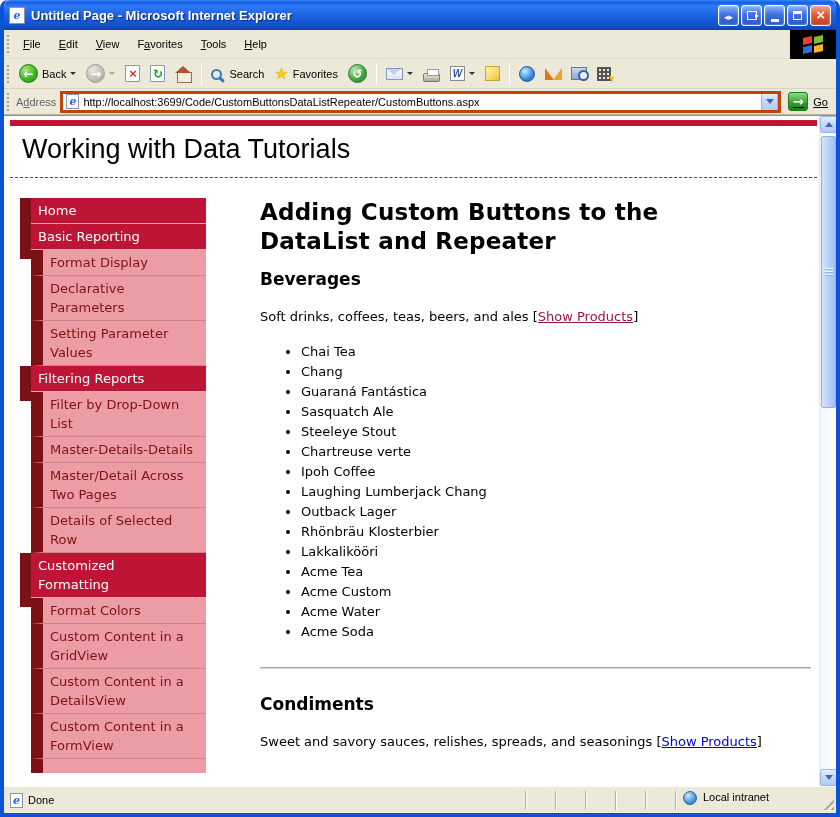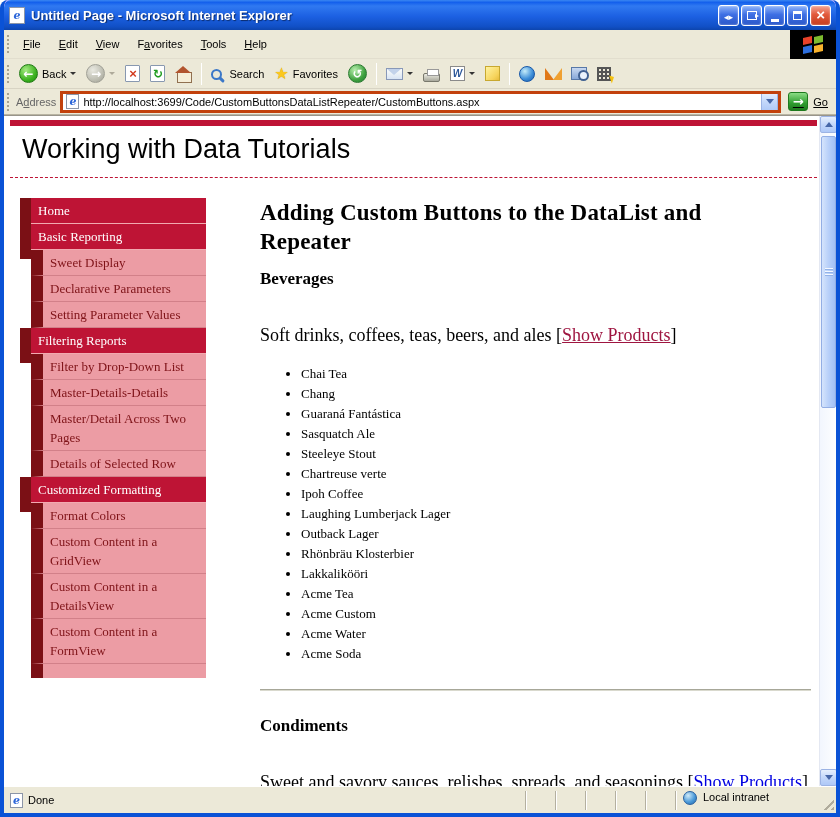--- a/index.html
+++ b/index.html
@@ -106,38 +106,38 @@
     background:linear-gradient(180deg,#8ADC84,#2F9C2F 60%,#1E7A1E);display:flex;align-items:center;justify-content:center;}
   .go-icon::before{content:'→';font-family:"DejaVu Sans",sans-serif;color:#fff;font-weight:bold;font-size:13px;}
 
   
   .viewport{position:relative;height:671px;background:#fff;border-top:1px solid #98948A;}
   .page{position:absolute;left:0;top:0;right:17px;bottom:0;overflow:hidden;background:#fff;
     font-family:"DejaVu Sans",sans-serif;color:#000;}
   .topbar{height:6px;background:#BE1435;margin:4px 2px 0 6px;}
   .site-title{font-family:"Liberation Sans",sans-serif;font-weight:400;font-size:27px;line-height:31px;color:#000;margin:8px 0 0 18px;}
   .dashed{border-top:1px dashed #BE1435;margin:12px 2px 0 6px;height:0;}
-  .columns{display:flex;align-items:flex-start;margin:20px 8px 0 16px;font-family:Liberation Serif, serif;}
+  .columns{display:flex;align-items:flex-start;margin:20px 8px 0 16px;}
 
   
   .sidebar{width:186px;flex:none;font-size:13px;line-height:19px;}
   .nav-header{position:relative;margin-left:11px;background:#BE1435;color:#fff;
     padding:3px 26px 3px 7px;border-bottom:1px solid #F2A9B0;cursor:pointer;}
   .nav-header::before{content:'';position:absolute;left:-11px;top:0;width:11px;height:calc(100% + 10px);background:#7B1015;z-index:2;}
   .nav-sub{margin-left:11px;position:relative;z-index:1;}
   .nav-sub-item{border-left:12px solid #7B1015;background:#EC9CA4;color:#7E1217;
     padding:3px 6px 3px 7px;border-bottom:1px solid #D28089;cursor:pointer;}
   .nav-sub-item.partial{height:14px;border-bottom:none;}
 
   
   .main{margin-left:54px;width:551px;}
   .page-heading{font-size:23px;line-height:29px;font-weight:bold;max-width:490px;letter-spacing:0.2px;}
   .cat-title{font-size:17px;font-weight:bold;margin-top:13px;}
   .cat-title.second{margin-top:25px;}
-  .desc{font-size:18px;margin-top:36px;}
+  .desc{font-size:13px;margin-top:20px;}
   .show-link{text-decoration:underline;cursor:pointer;}
   .show-link.visited{color:#9E1540;}
   .show-link.fresh{color:#0000E0;}
   .products{margin-top:18px;padding-left:41px;list-style:disc;}
   .products li{font-size:13px;line-height:20px;}
   .rule{margin-top:25px;height:2px;border:0;background:linear-gradient(180deg,#8E8E7E,#F2F2E8);}
 
   
   .scrollbar{position:absolute;top:0;right:0;width:17px;height:100%;
     background:linear-gradient(90deg,#F2F6FE,#FDFEFF);border-left:1px solid #E4E8F2;}
@@ -299,21 +299,21 @@
   <div class="viewport">
     <div class="page">
       <div class="topbar"></div>
       <h1 class="site-title">Working with Data Tutorials</h1>
       <div class="dashed"></div>
       <div class="columns">
         <div class="sidebar">
             <div class="nav-header"><span>Home</span></div>
             <div class="nav-header"><span>Basic Reporting</span></div>
             <div class="nav-sub">
-              <div class="nav-sub-item"><span>Sweet Display</span></div>
+              <div class="nav-sub-item"><span>Format Display</span></div>
               <div class="nav-sub-item"><span>Declarative Parameters</span></div>
               <div class="nav-sub-item"><span>Setting Parameter Values</span></div>
             </div>
             <div class="nav-header"><span>Filtering Reports</span></div>
             <div class="nav-sub">
               <div class="nav-sub-item"><span>Filter by Drop-Down List</span></div>
               <div class="nav-sub-item"><span>Master-Details-Details</span></div>
               <div class="nav-sub-item"><span>Master/Detail Across Two Pages</span></div>
               <div class="nav-sub-item"><span>Details of Selected Row</span></div>
             </div>
@@ -334,21 +334,21 @@
           <h3 class="cat-title">Beverages</h3>
           <p class="desc"><span>Soft drinks, coffees, teas, beers, and ales</span><span> [</span><a class="show-link visited">Show Products</a><span>]</span></p>
           <ul class="products">
               <li>Chai Tea</li>
               <li>Chang</li>
               <li>Guaraná Fantástica</li>
               <li>Sasquatch Ale</li>
               <li>Steeleye Stout</li>
               <li>Chartreuse verte</li>
               <li>Ipoh Coffee</li>
-              <li>Laughing Lumberjack Lager</li>
+              <li>Laughing Lumberjack Chang</li>
               <li>Outback Lager</li>
               <li>Rhönbräu Klosterbier</li>
               <li>Lakkalikööri</li>
               <li>Acme Tea</li>
               <li>Acme Custom</li>
               <li>Acme Water</li>
               <li>Acme Soda</li>
             </ul>
 
           <hr class="rule">

